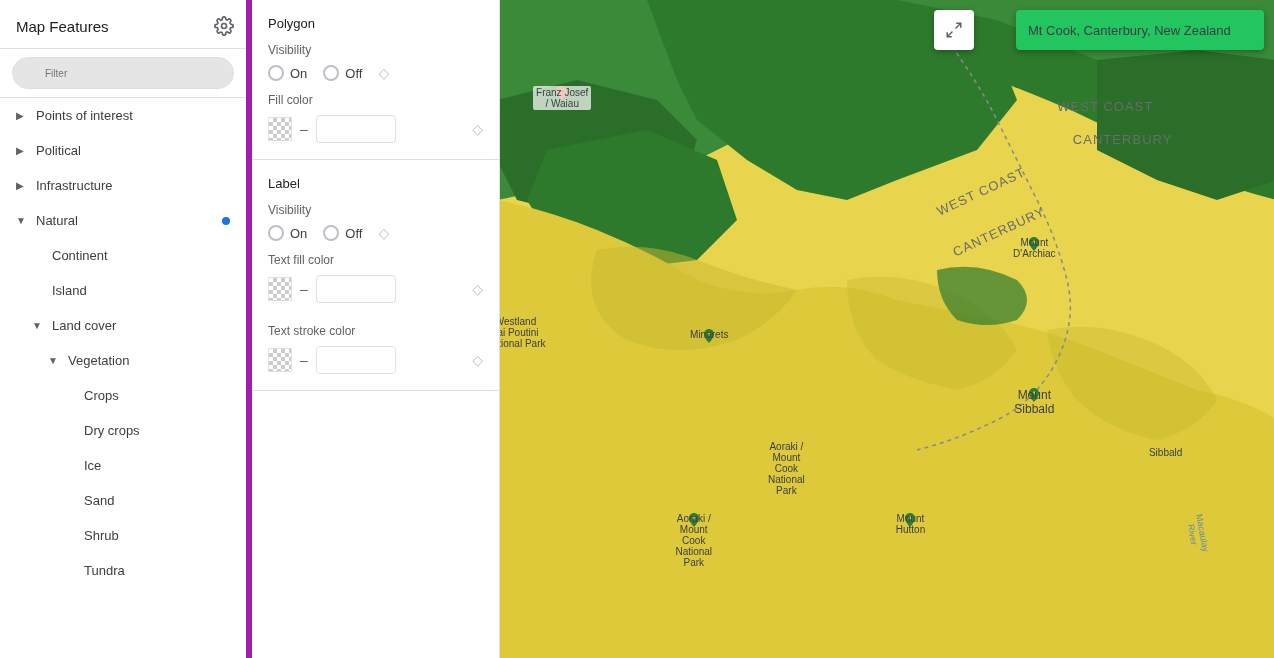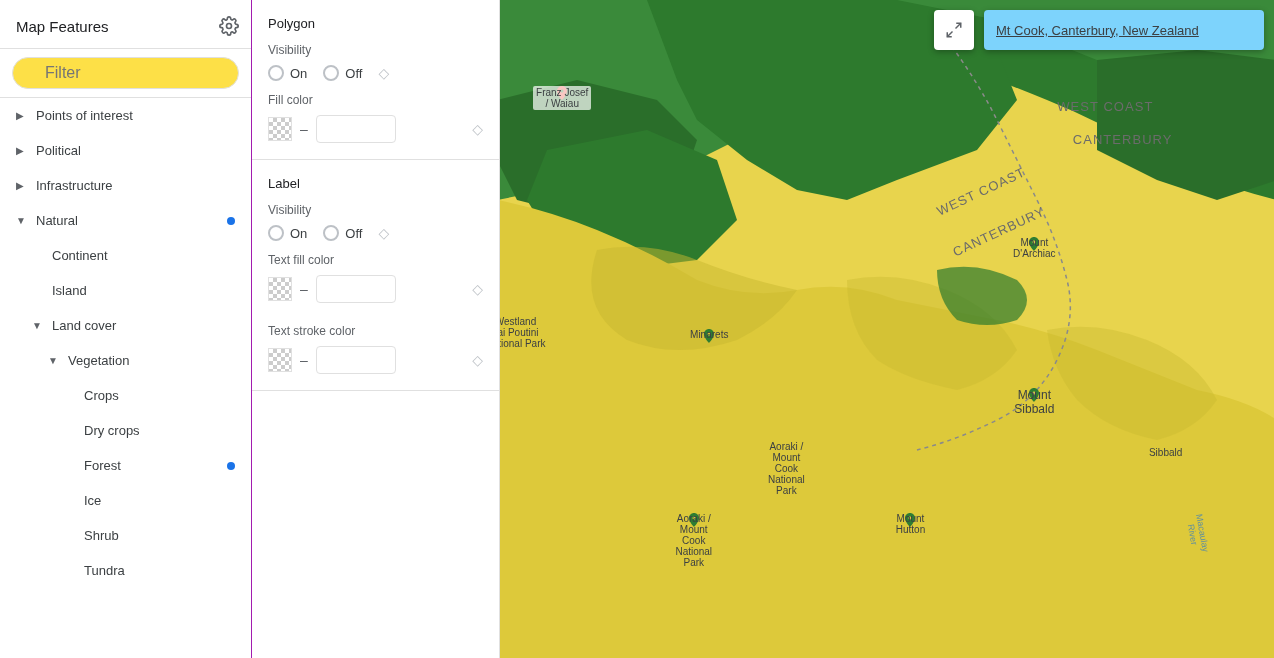--- a/index.html
+++ b/index.html
@@ -4,21 +4,21 @@
   <style>
     * { box-sizing: border-box; margin: 0; padding: 0; }
     body { font-family: 'Google Sans', Arial, sans-serif; font-size: 13px; display: flex; width: 1274px; height: 658px; overflow: hidden; background: #fff; }
 
     
     .sidebar {
       width: 252px;
       min-width: 252px;
       height: 658px;
       background: #fff;
-      border-right: 1px solid #a21caf;
+      border-right: 6px solid #a21caf;
       display: flex;
       flex-direction: column;
       overflow: hidden;
     }
     .sidebar-header {
       display: flex;
       align-items: center;
       justify-content: space-between;
       padding: 16px 12px 12px 16px;
       border-bottom: 1px solid #e0e0e0;
@@ -36,22 +36,22 @@
     .filter-bar {
       padding: 8px 12px;
       border-bottom: 1px solid #e0e0e0;
     }
     .filter-input {
       width: 100%;
       height: 32px;
       border: 1px solid #e0e0e0;
       border-radius: 16px;
       padding: 0 12px 0 32px;
-      font-size: 16px;
-      background: #fde047;
+      font-size: 10px;
+      background: #e5e5e5;
       color: #3c4043;
       outline: none;
       position: relative;
     }
     .filter-wrap {
       position: relative;
       display: flex;
       align-items: center;
     }
     .filter-icon {
@@ -206,31 +206,30 @@
 
     .map-search {
       position: absolute;
       top: 10px;
       right: 10px;
       z-index: 10;
       display: flex;
       align-items: center;
     }
     .map-search-box {
-      width: 280px;
+      width: 248px;
       height: 40px;
-      background: #7dd3fc;
+      background: #22c55e;
       border-radius: 4px;
       box-shadow: 0 2px 6px rgba(0,0,0,0.3);
       display: flex;
       align-items: center;
       padding: 0 12px;
       font-size: 13px;
       color: #3c4043;
-      text-decoration: underline;
     }
 
     .fullscreen-btn {
       position: absolute;
       top: 10px;
       right: 300px;
       z-index: 10;
       width: 40px; height: 40px;
       background: #fff;
       border-radius: 4px;
@@ -347,31 +346,30 @@
     <div class="nav-item nav-sub3">
       <span class="chevron"></span>
       <span class="nav-item-label">Crops</span>
     </div>
 
     <div class="nav-item nav-sub3">
       <span class="chevron"></span>
       <span class="nav-item-label">Dry crops</span>
     </div>
 
+
     <div class="nav-item nav-sub3">
       <span class="chevron"></span>
-      <span class="nav-item-label">Forest</span>
-      <span class="dot"></span>
+      <span class="nav-item-label">Ice</span>
     </div>
 
     <div class="nav-item nav-sub3">
       <span class="chevron"></span>
-      <span class="nav-item-label">Ice</span>
-    </div>
-
+      <span class="nav-item-label">Sand</span>
+    </div>
 
     <div class="nav-item nav-sub3">
       <span class="chevron"></span>
       <span class="nav-item-label">Shrub</span>
     </div>
 
     <div class="nav-item nav-sub3">
       <span class="chevron"></span>
       <span class="nav-item-label">Tundra</span>
     </div>

